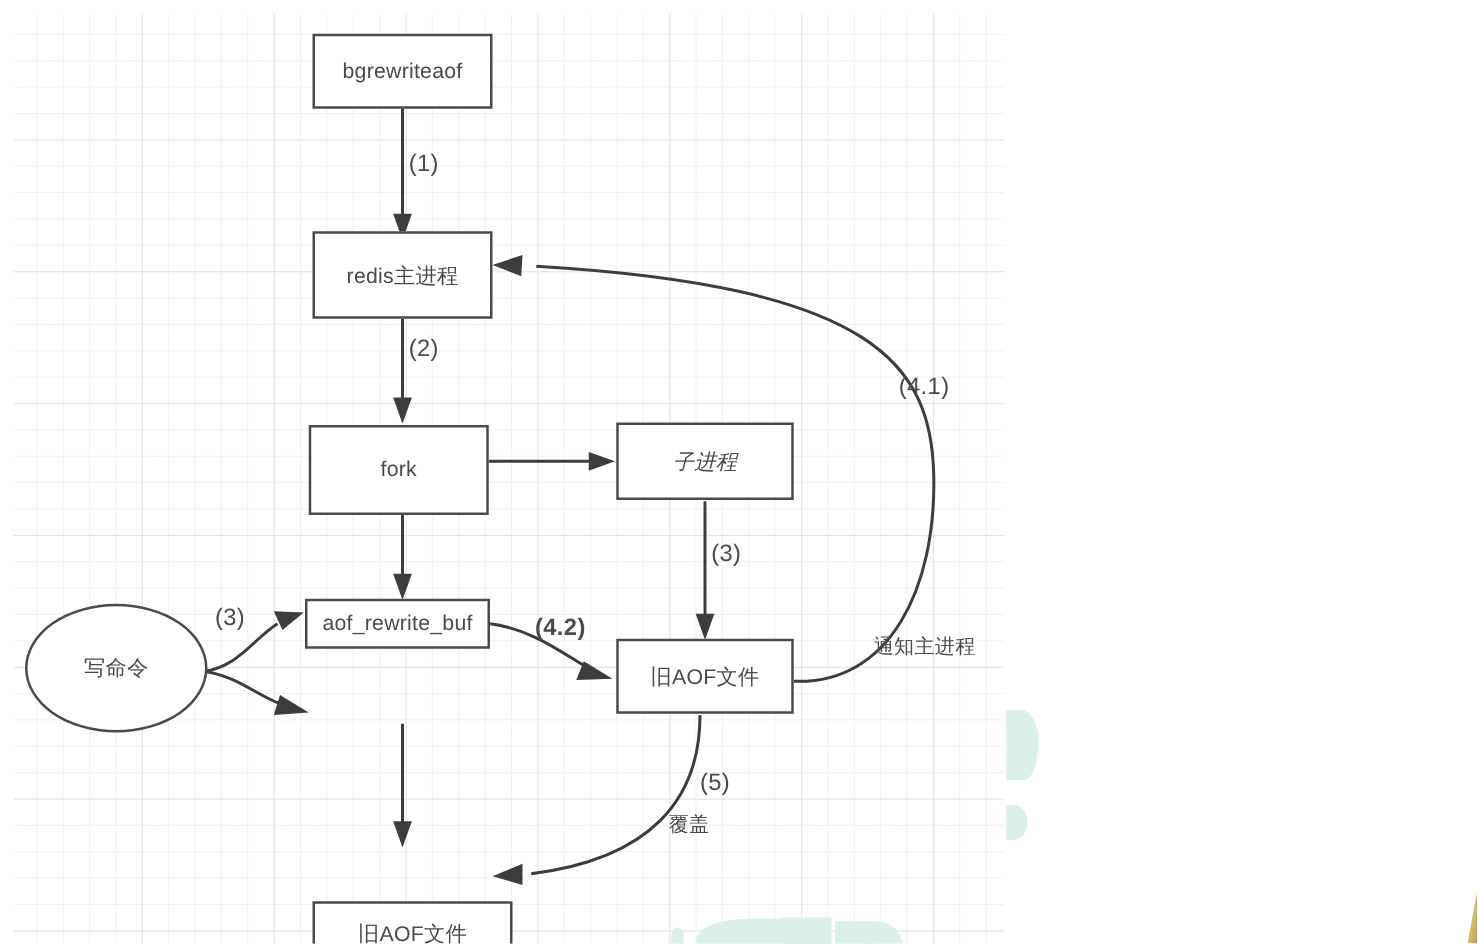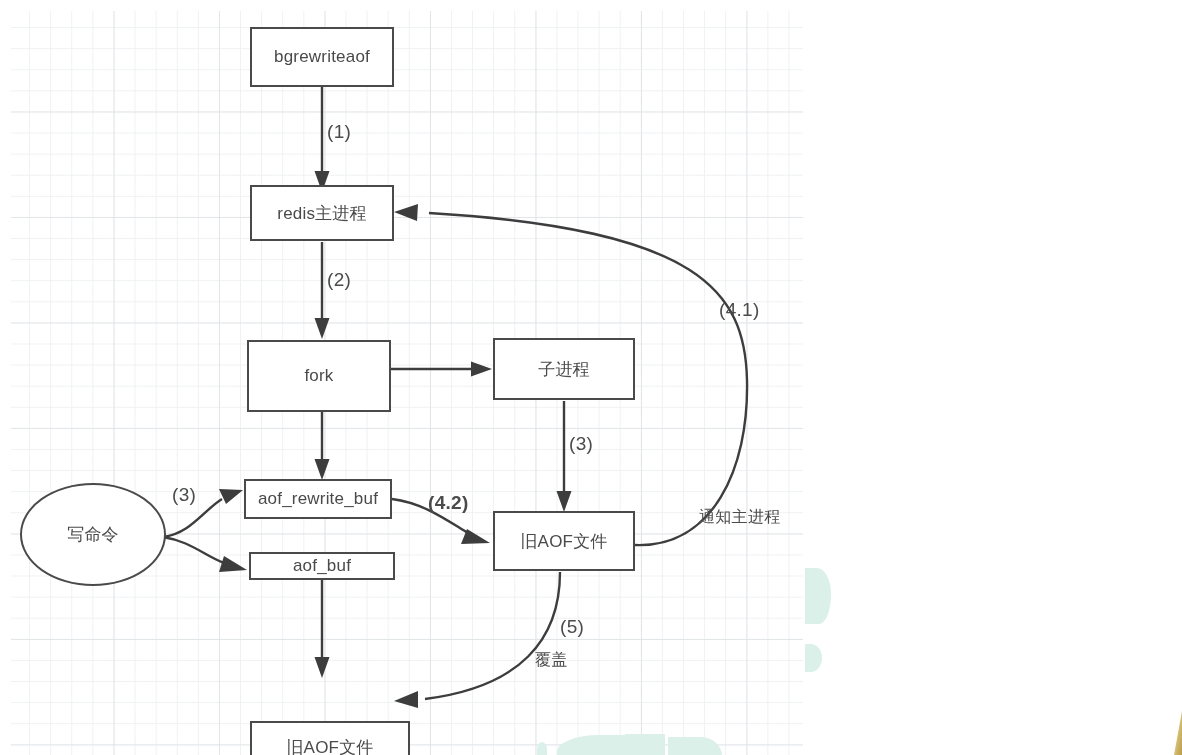--- a/index.html
+++ b/index.html
@@ -172,43 +172,40 @@
     <g>
       <path class="edge-path" d="M 560,572 C 560,640 520,687 425,699"></path>
       <polygon class="arrow-head" points="394,701 418,691 418,708"></polygon>
     </g>
   </svg>
 
   <div class="node" style="left:250px; top:27px; width:144px; height:60px;">
     <span>bgrewriteaof</span>
   </div>
 
-  <div class="node" style="left:250px; top:185px; width:144px; height:56px;">
+  <div class="node" style="left:250px; top:185px; width:144px; height:70px;">
     <span>redis主进程</span>
   </div>
 
   <div class="node" style="left:247px; top:340px; width:144px; height:72px;">
     <span>fork</span>
   </div>
 
-  <div class="node" style="left:493px; top:338px; width:142px; height:62px;">
+  <div class="node" style="left:493px; top:338px; width:142px; height:62px;font-style:italic;">
     <span>子进程</span>
   </div>
 
   <div class="node ellipse" style="left:20px; top:483px; width:146px; height:103px;">
     <span>写命令</span>
   </div>
 
   <div class="node" style="left:244px; top:479px; width:148px; height:40px;">
     <span>aof_rewrite_buf</span>
   </div>
 
-  <div class="node" style="left:249px; top:552px; width:146px; height:28px;">
-    <span>aof_buf</span>
-  </div>
 
   <div class="node" style="left:493px; top:511px; width:142px; height:60px;">
     <span>旧AOF文件</span>
   </div>
 
   <div class="node" style="left:250px; top:677px; width:160px; height:52px;margin-top:44px;">
     <span>旧AOF文件</span>
   </div>
 
   <div class="edge-label" style="left:327px; top:121px;">(1)</div>

